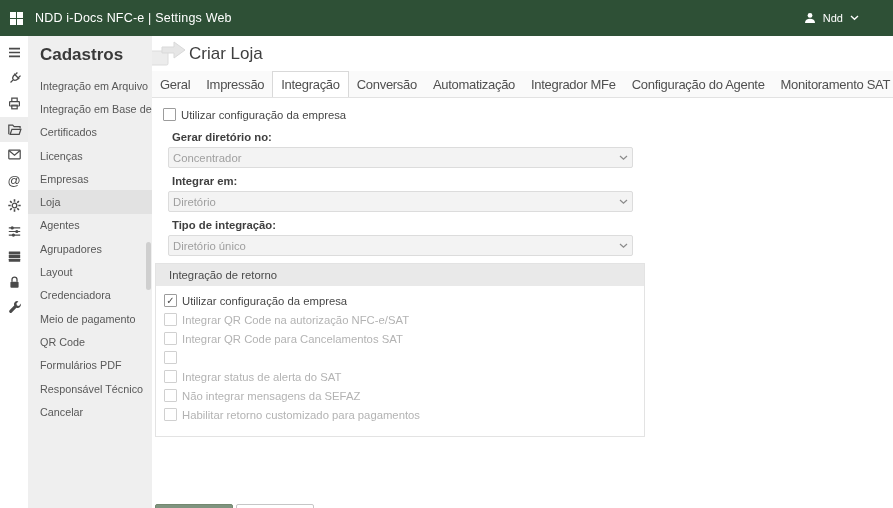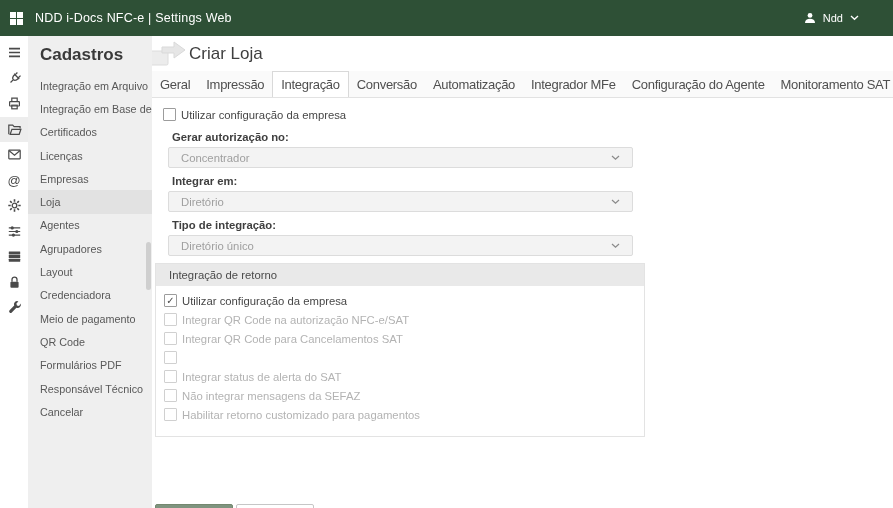--- a/index.html
+++ b/index.html
@@ -43,21 +43,21 @@
   
   .form { padding: 8px 0 0 3px; }
   .chk-row { display: flex; align-items: center; gap: 5px; font-size: 11.3px; color: #474747; }
   .chk-top { margin: 2px 0 10px 8px; }
   .checkbox { width: 13px; height: 13px; border: 1px solid #9c9c9c; background: #fff; display: inline-flex; align-items: center; justify-content: center; font-size: 10px; line-height: 11px; color: #4a4a4a; border-radius: 1px; flex: 0 0 auto; cursor: pointer; }
   .checkbox.disabled { border-color: #d0d0d0; }
   .chk-row.disabled { color: #b3b3b3; }
 
   .field { margin: 0 0 7px 13px; }
   .field .flabel { font-size: 11.3px; font-weight: 700; color: #3f3f3f; display: block; margin: 0 0 3px 4px; line-height: 13px; }
-  .select { width: 465px; height: 21px; background: #f3f3f3; border: 1px solid #dcdcdc; border-radius: 2px; display: flex; align-items: center; justify-content: space-between; padding: 0 12px; font-size: 11.3px; color: #9f9f9f; cursor: pointer; }
+  .select { width: 465px; height: 21px; background: #f3f3f3; border: 1px solid #dcdcdc; border-radius: 2px; display: flex; align-items: center; justify-content: space-between; padding: 0 4px; font-size: 11.3px; color: #9f9f9f; cursor: pointer; }
 
   .section { width: 490px; border: 1px solid #e3e3e3; background: #fff; }
   .section-header { height: 22px; background: #e9e9e9; display: flex; align-items: center; padding: 0 13px; font-size: 11.3px; color: #4a4a4a; }
   .section-body { padding: 5px 10px 12px 8px; }
   .section-body .chk-row { height: 19px; }
 
   .actions { display: flex; gap: 3px; margin: 67px 0 0 0; }
   .btn { width: 78px; height: 21px; font-size: 11.3px; display: flex; align-items: center; justify-content: center; border-radius: 2px; cursor: pointer; }
   .btn-save { background: #7F947F; color: #fff; border: 1px solid #74886F; }
   .btn-cancel { background: #fff; color: #474747; border: 1px solid #c6c6c6; }
@@ -203,21 +203,21 @@
         <div class="tab">Agendamento status SAT</div>
       </div>
 
     <div class="form">
       <div class="chk-row chk-top">
         <span class="checkbox"></span>
         <span>Utilizar configuração da empresa</span>
       </div>
 
       <div class="field">
-        <span class="flabel">Gerar autorização no:</span>
+        <span class="flabel">Gerar diretório no:</span>
         <div class="select">
           <span>Concentrador</span>
           <svg width="9" height="6" viewBox="0 0 9 6">
               <path d="M1 1l3.5 3.3L8 1" stroke="#8a8a8a" fill="none" stroke-width="1.2"></path>
             </svg>
         </div>
       </div>
 
       <div class="field">
         <span class="flabel">Integrar em:</span>

